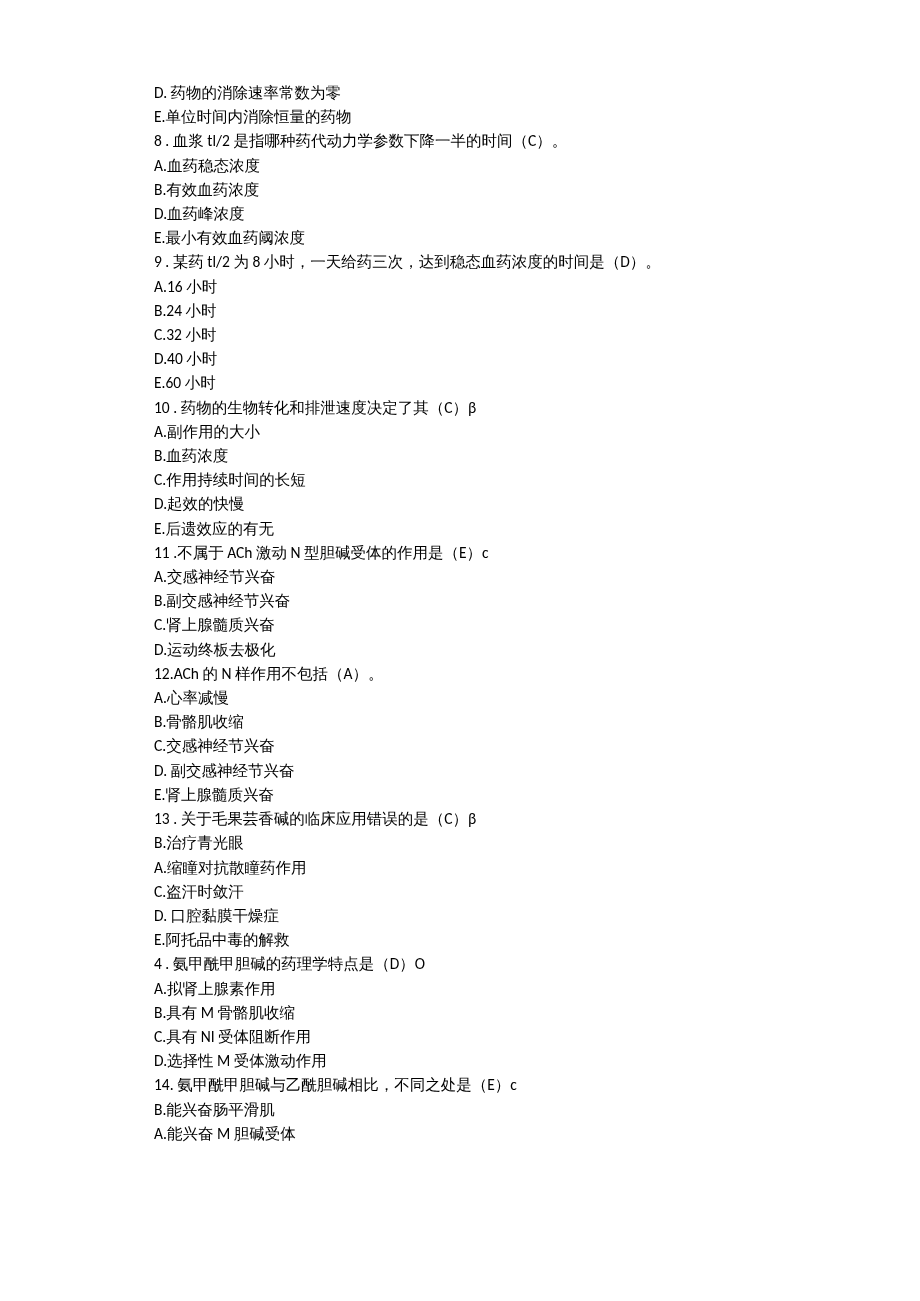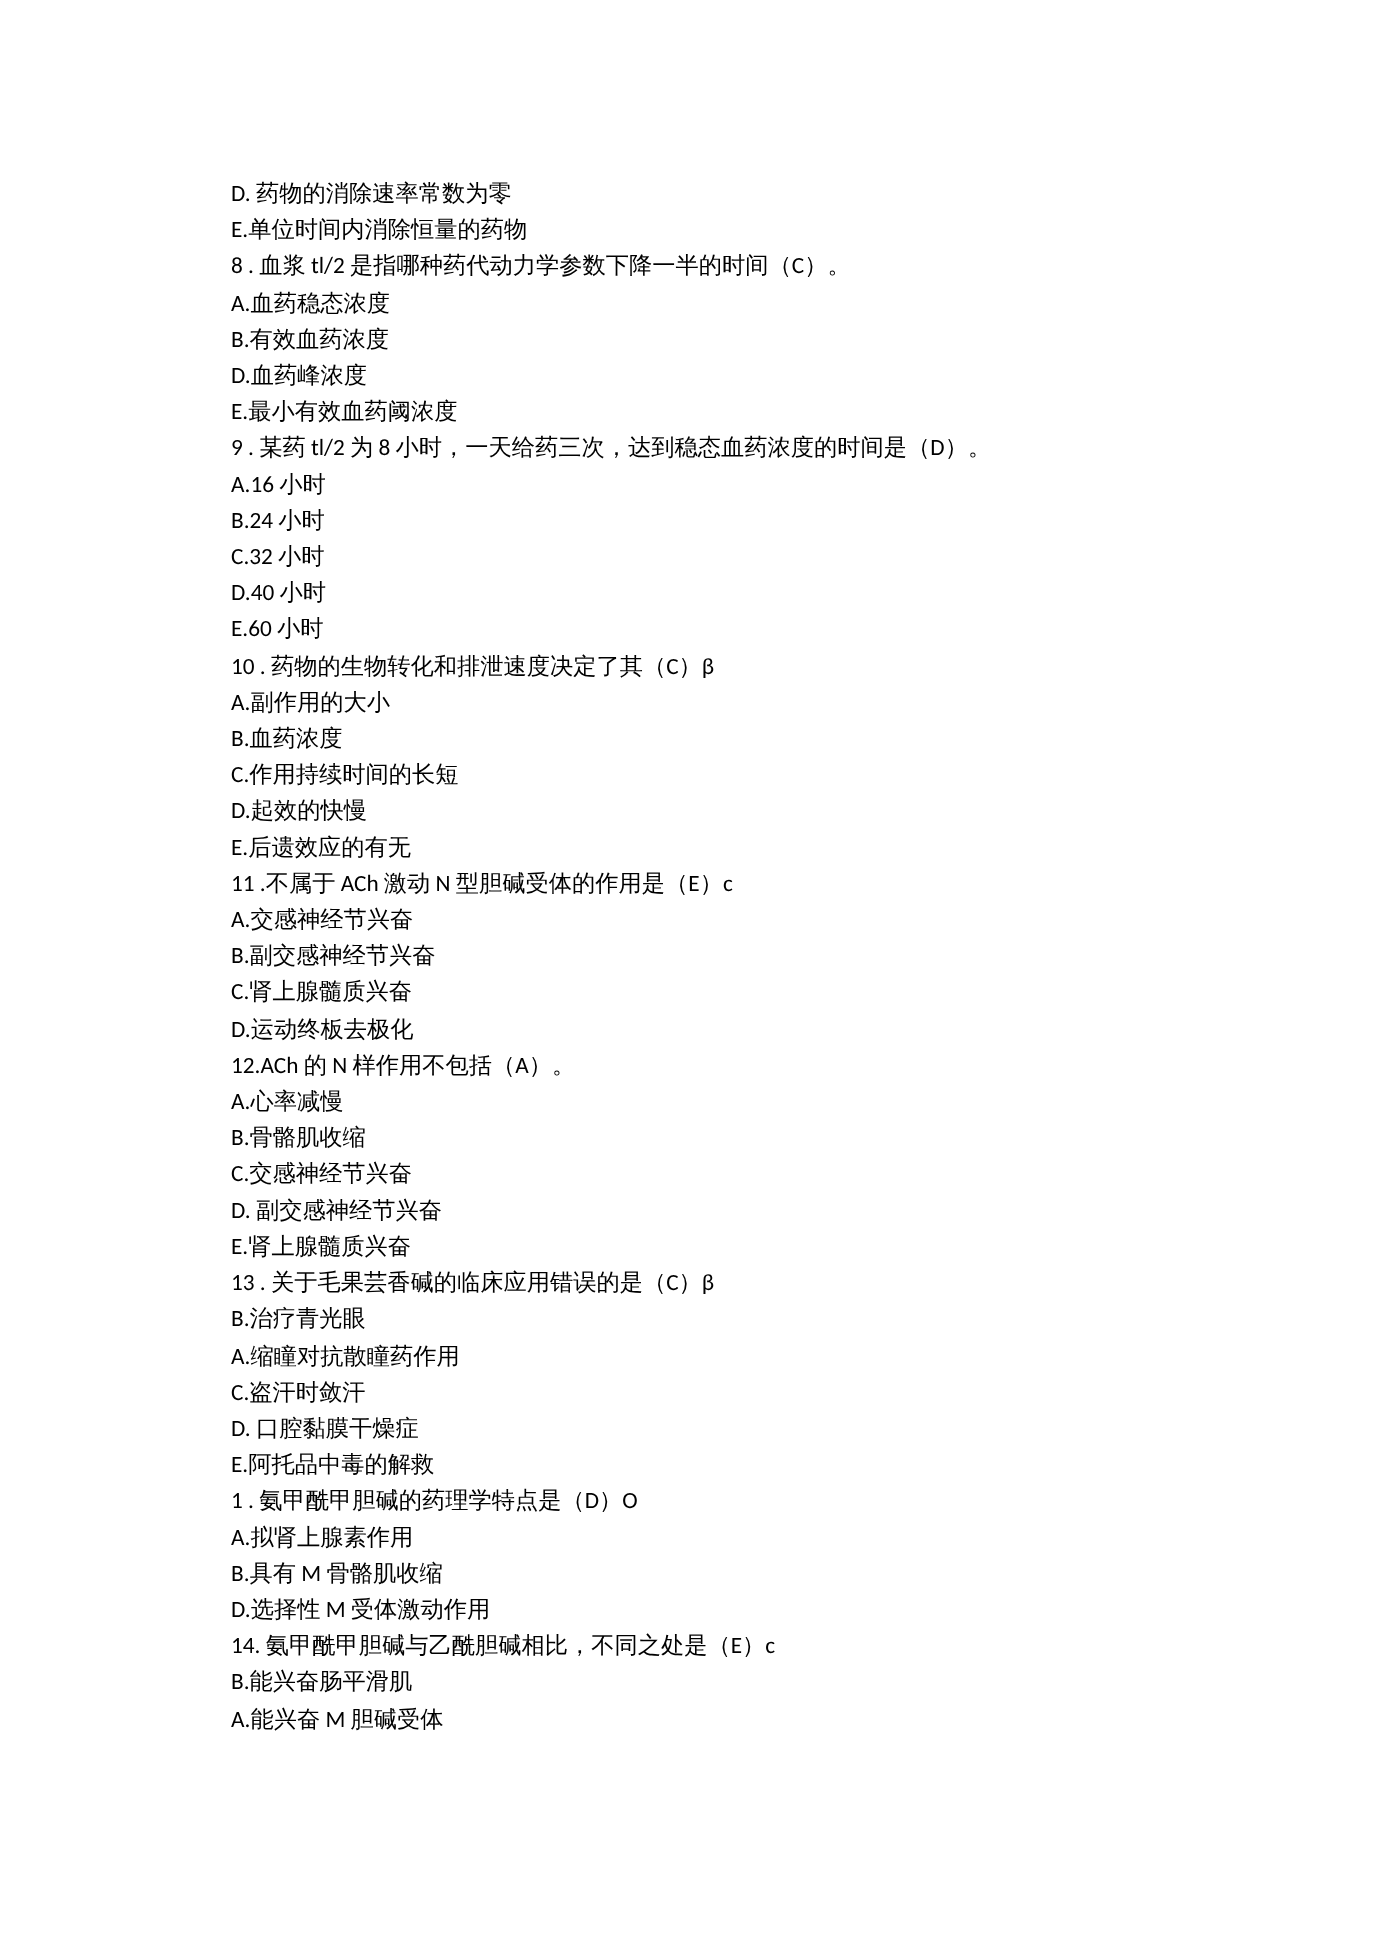--- a/index.html
+++ b/index.html
@@ -4,21 +4,21 @@
 <style>
   html, body {
     margin: 0;
     padding: 0;
     background: #ffffff;
     width: 920px;
   }
   .page {
     width: 920px;
     min-height: 1301px;
-    padding: 118px 0 0 154px;
+    padding: 81px 0 0 154px;
     box-sizing: border-box;
     font-family: "SimSun", "Calibri", sans-serif;
     font-size: 15.5px;
     color: #000000;
     line-height: 24.2px;
   }
   .line {
     white-space: nowrap;
   }
 </style>
@@ -55,20 +55,21 @@
   <div class="line">B.骨骼肌收缩</div>
   <div class="line">C.交感神经节兴奋</div>
   <div class="line">D. 副交感神经节兴奋</div>
   <div class="line">E.肾上腺髓质兴奋</div>
   <div class="line">13   . 关于毛果芸香碱的临床应用错误的是（C）β</div>
   <div class="line">B.治疗青光眼</div>
   <div class="line">A.缩瞳对抗散瞳药作用</div>
   <div class="line">C.盗汗时敛汗</div>
   <div class="line">D. 口腔黏膜干燥症</div>
   <div class="line">E.阿托品中毒的解救</div>
-  <div class="line">1   . 氨甲酰甲胆碱的药理学特点是（D）O</div>
+  <div class="line">4   . 氨甲酰甲胆碱的药理学特点是（D）O</div>
   <div class="line">A.拟肾上腺素作用</div>
   <div class="line">B.具有 M 骨骼肌收缩</div>
+  <div class="line">C.具有 NI 受体阻断作用</div>
   <div class="line">D.选择性 M 受体激动作用</div>
   <div class="line">14. 氨甲酰甲胆碱与乙酰胆碱相比，不同之处是（E）c</div>
   <div class="line">B.能兴奋肠平滑肌</div>
   <div class="line">A.能兴奋 M 胆碱受体</div>
 </div>
 
 </body></html>

